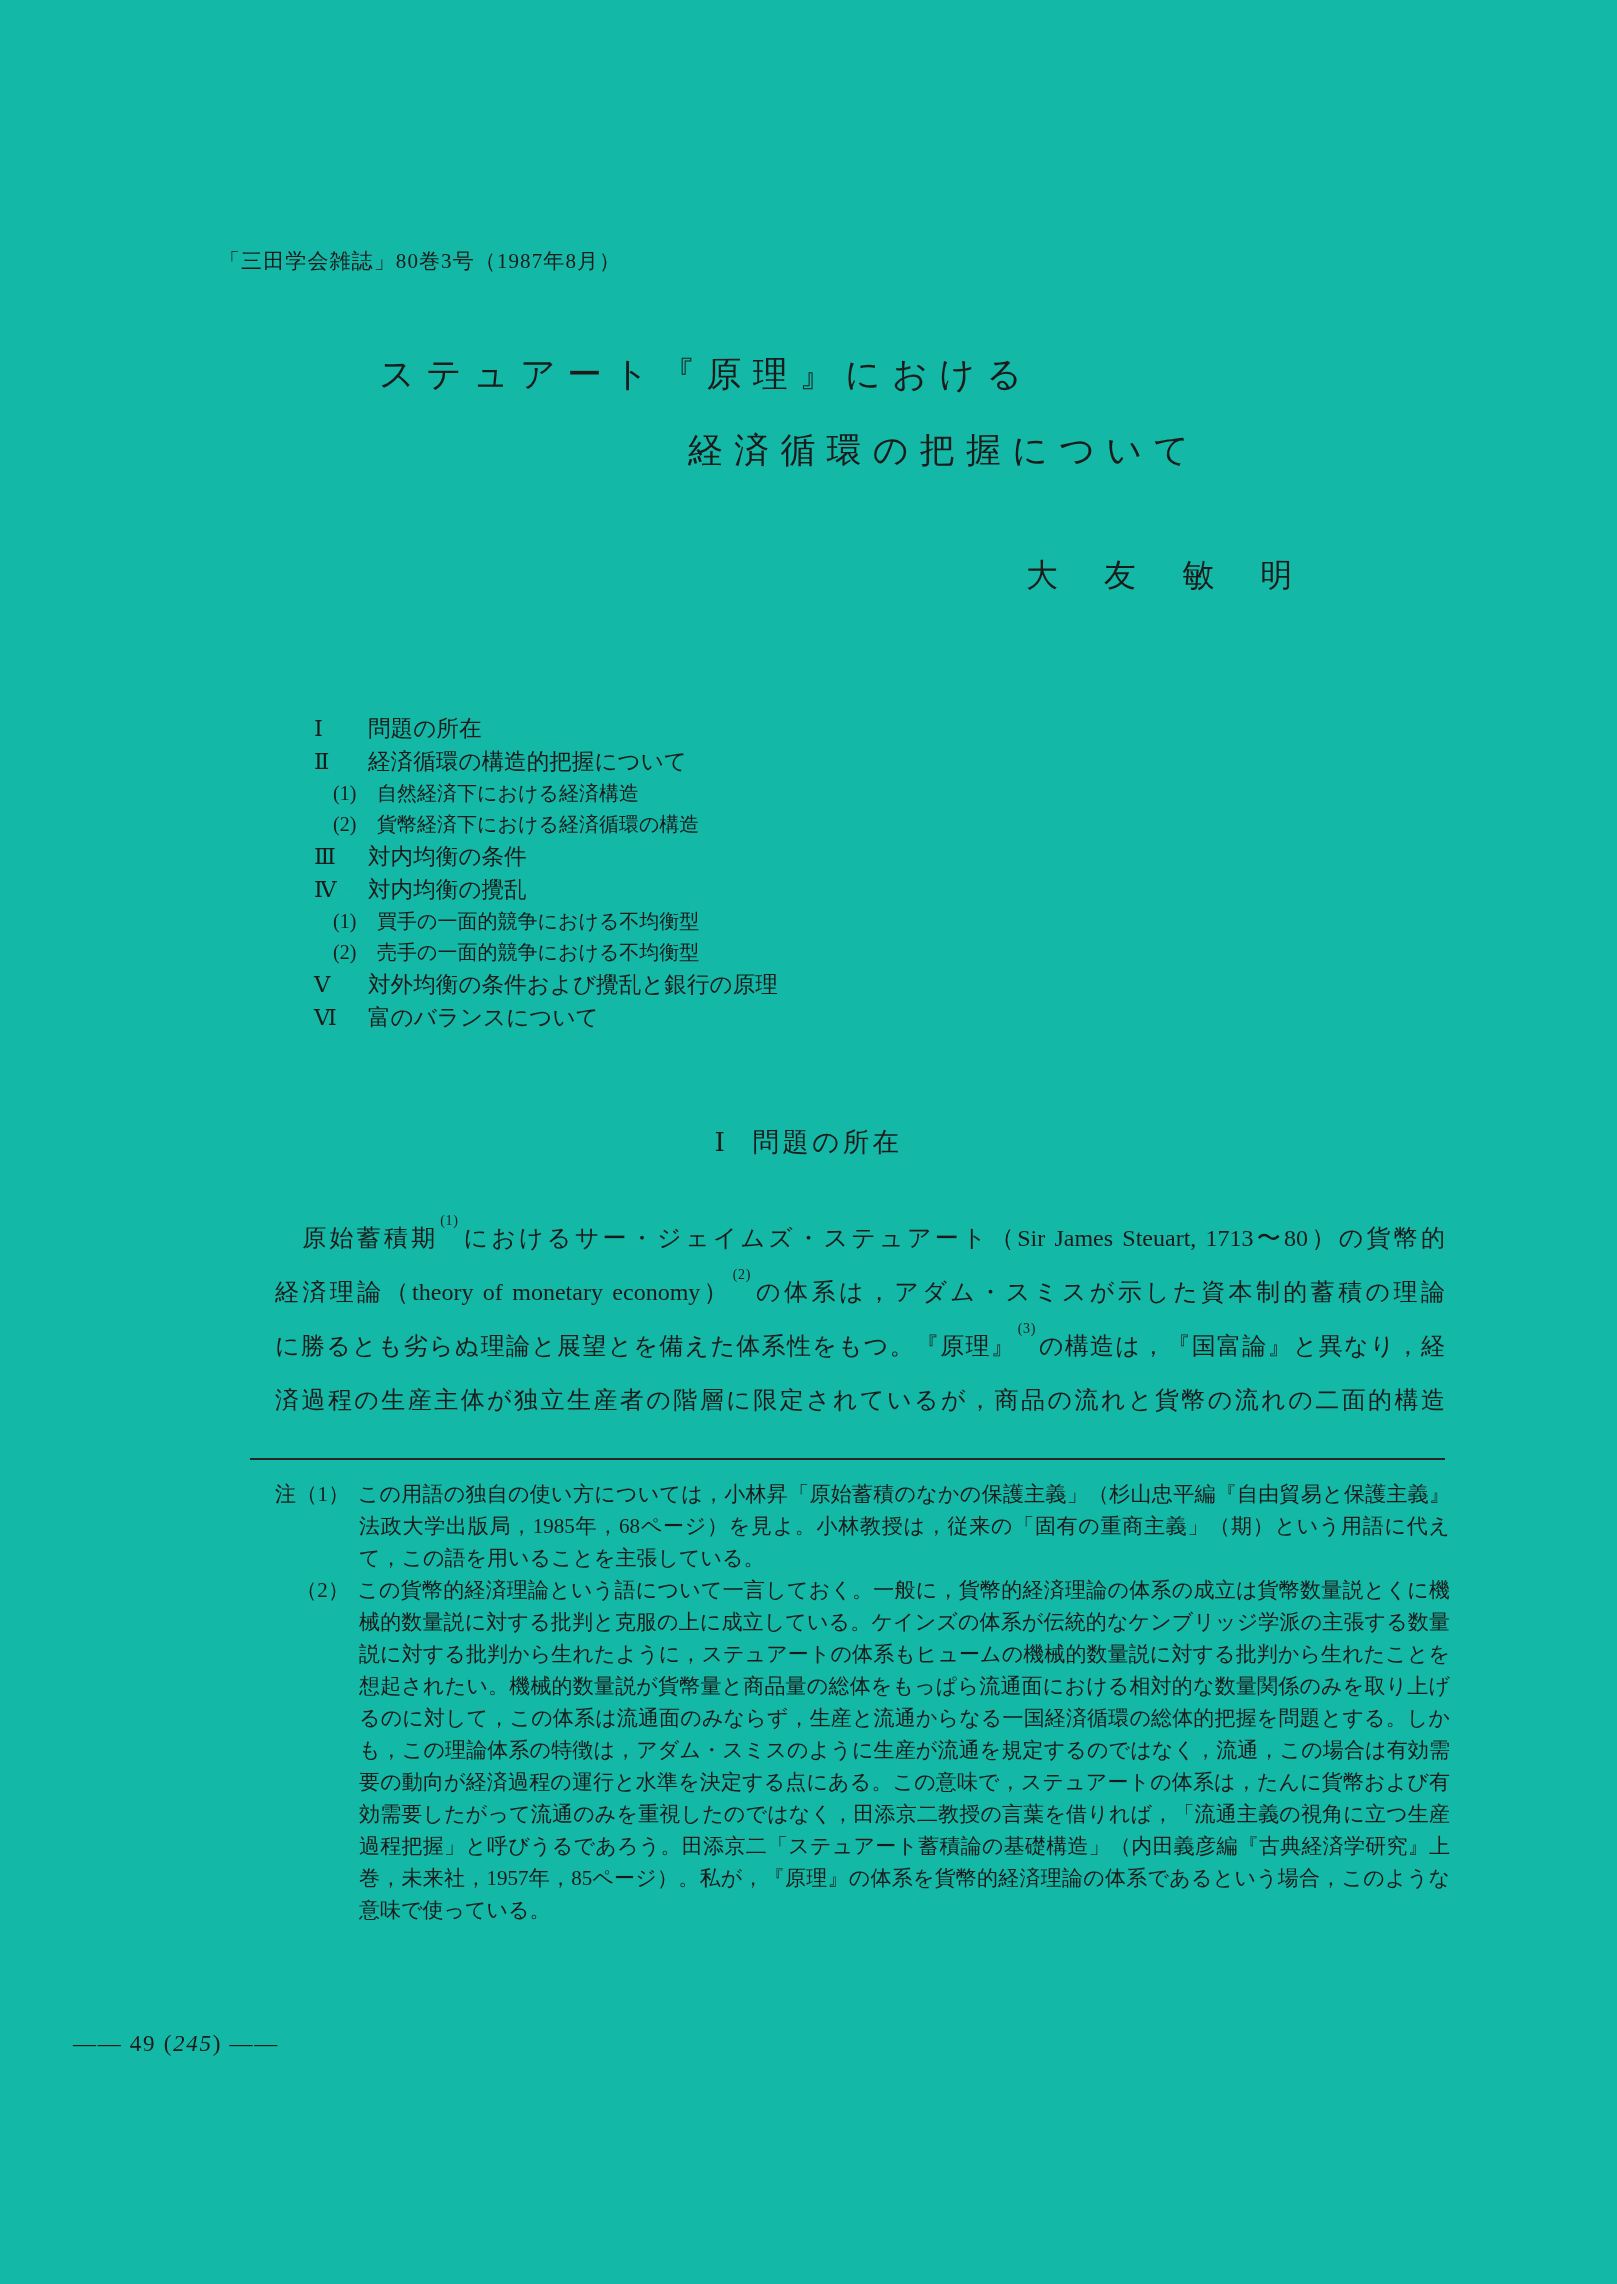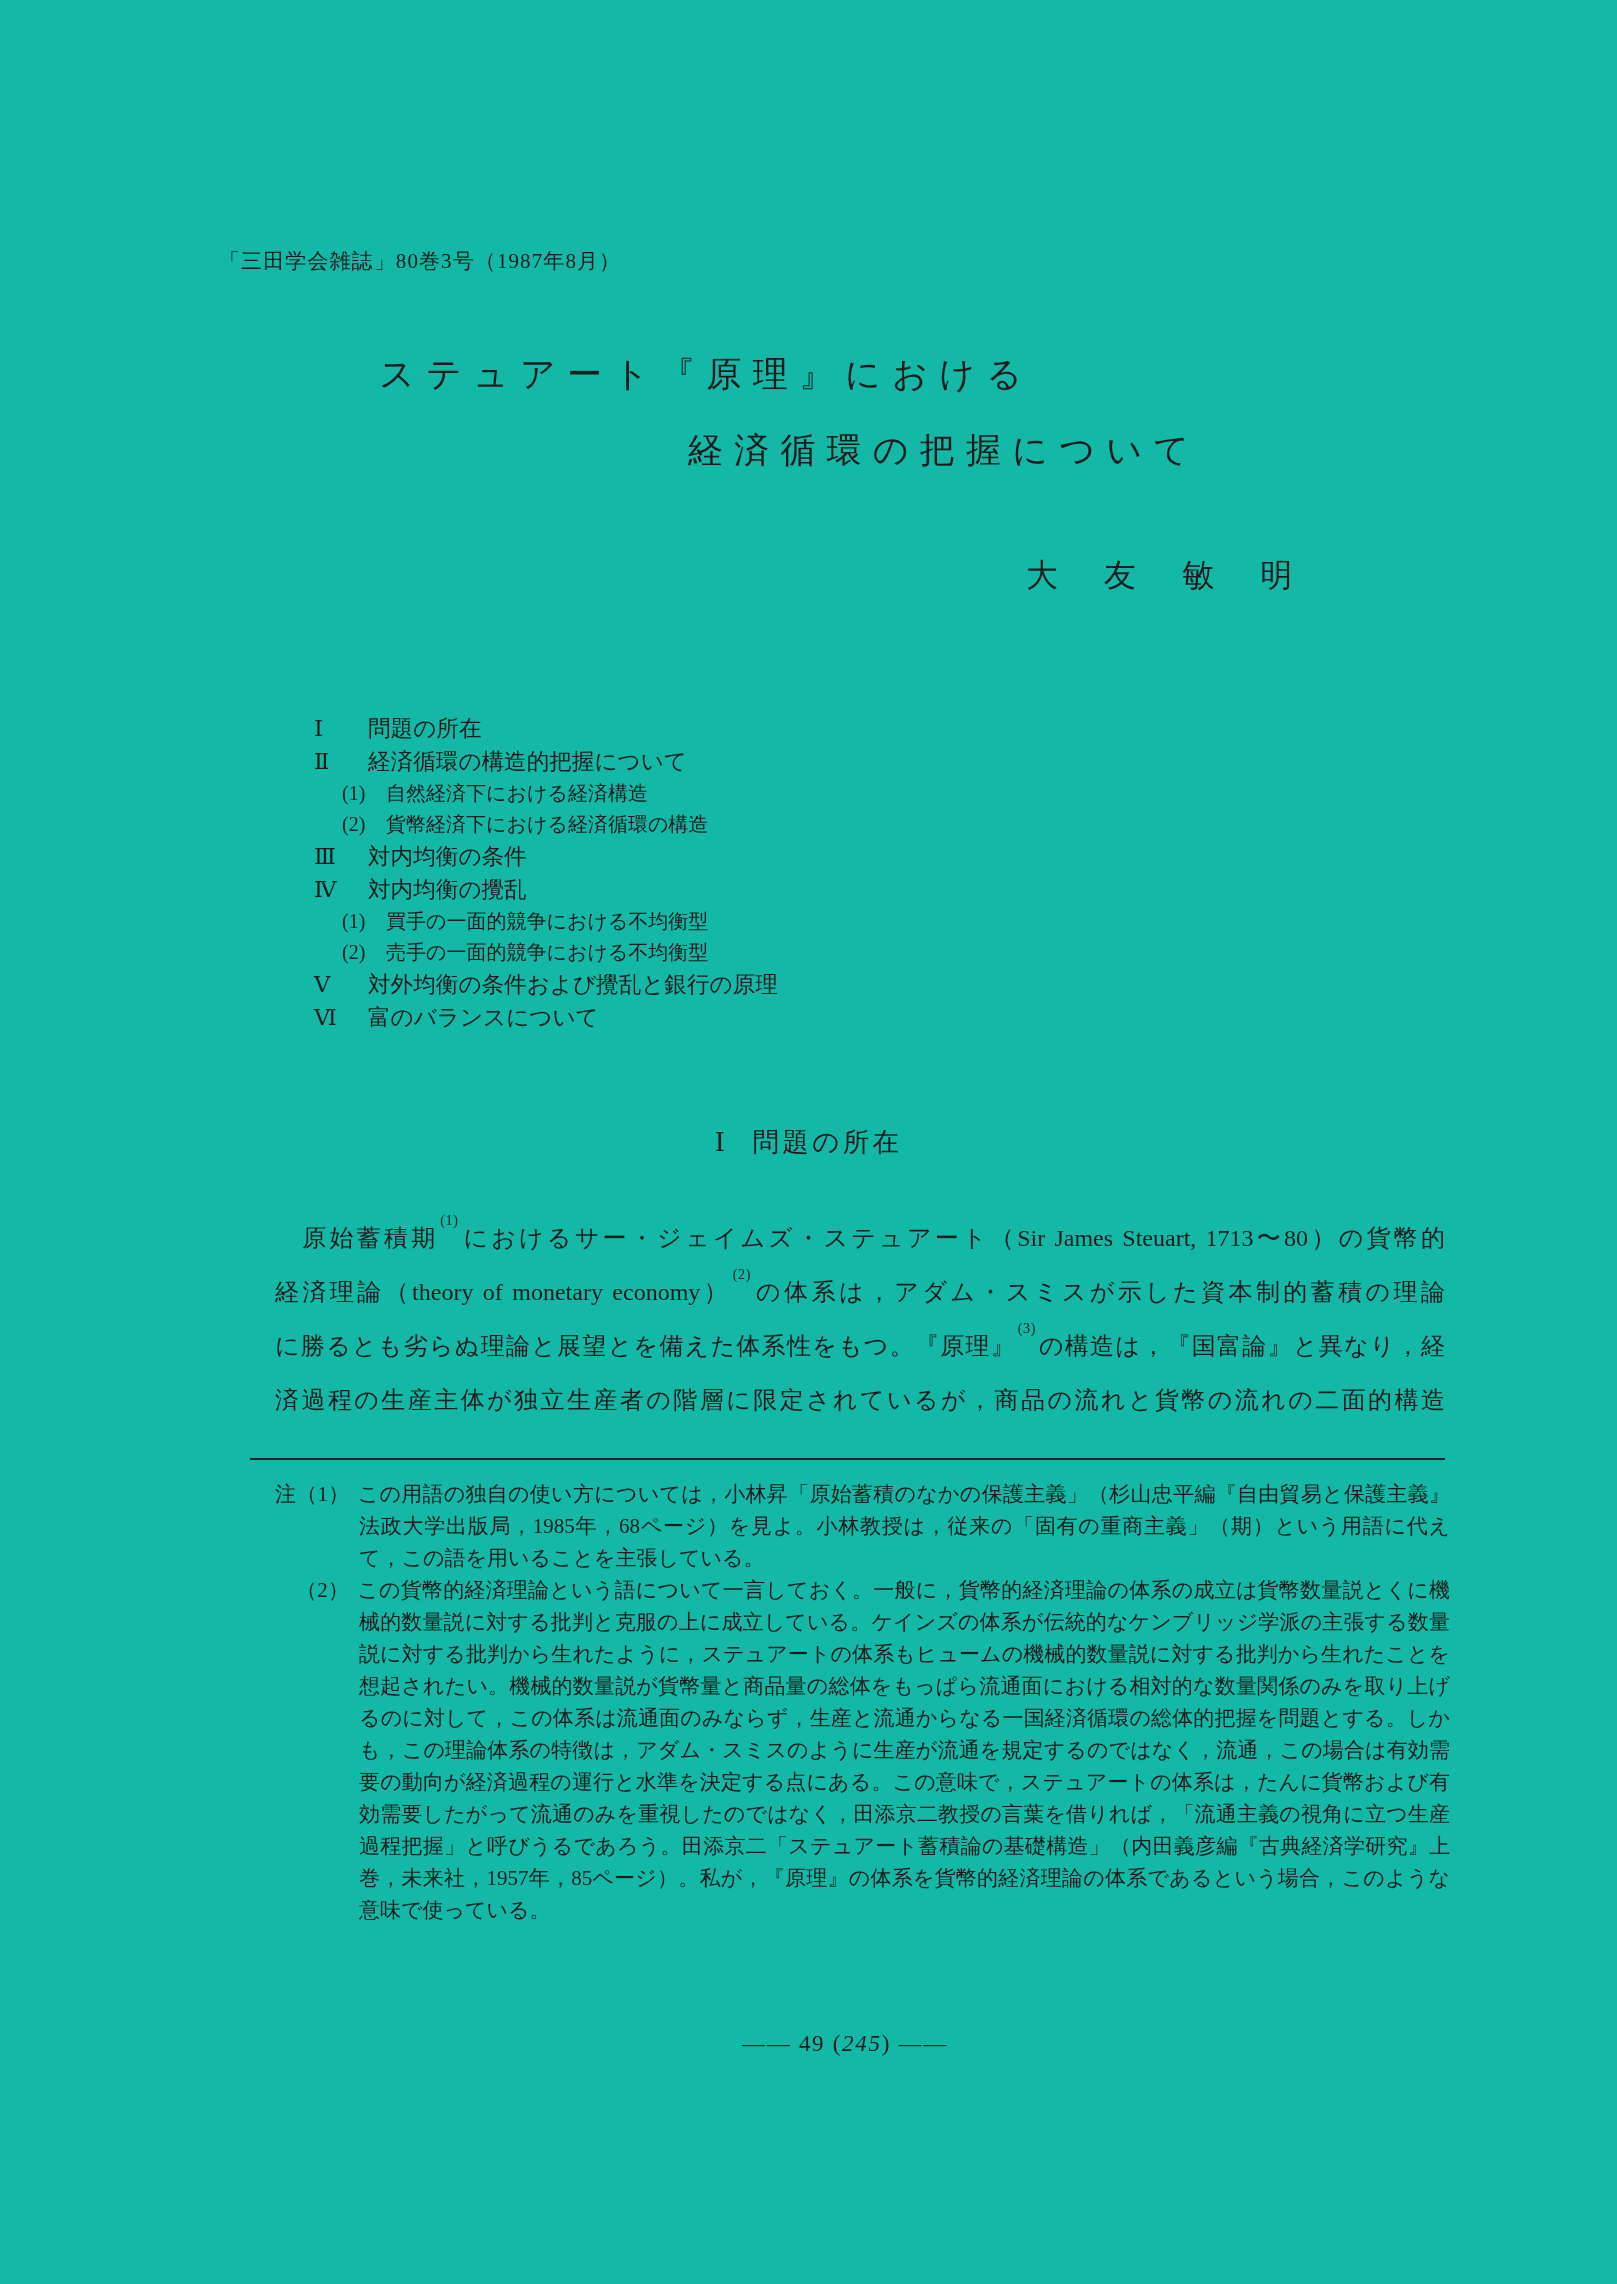--- a/index.html
+++ b/index.html
@@ -25,21 +25,21 @@
     position:absolute; top:427px; left:648px;
     font-size:35px; font-weight:normal; letter-spacing:0.32em; white-space:nowrap;margin-left:40px;
   }
   .author {
     position:absolute; top:554px; left:1026px;
     font-size:32px; letter-spacing:0.22em; white-space:nowrap;
   }
   .toc { position:absolute; top:712px; left:314px; }
   .toc-item { white-space:nowrap; }
   .toc-item.main { font-size:22.6px; line-height:33px; }
-  .toc-item.sub  { font-size:20px; line-height:31px; margin-left:28px; }
+  .toc-item.sub  { font-size:20px; line-height:31px; margin-left:19px; }
   .toc-num { display:inline-block; }
   .toc-item.main .toc-num { width:54px; }
   .toc-item.sub  .toc-num { width:44px; }
   .section-heading {
     position:absolute; top:1124px; left:0; width:100%;
     text-align:center; font-size:26.5px; letter-spacing:3.4px;
   }
   .section-num { margin-right:24px; }
   .body-text {
     position:absolute; top:1213px; left:258px; width:1187px;
@@ -64,21 +64,21 @@
   .footnote {
     font-size:21px; line-height:32px;
     text-align:justify;
     padding-left:84px;
   }
   .footnote.fn-first { text-indent:-84px; }
   .footnote.fn-cont  { text-indent:-63px; }
   .fn-label { margin-right:8px; }
   .footer {
     position:absolute; top:2031px; left:0; width:100%;
-    text-align:center; font-size:23px; letter-spacing:1.7px;
+    text-align:left; font-size:23px; letter-spacing:1.7px;
     padding-left:73px;
   }
   .italic { font-style:italic; }
 </style>
 </head>
 <body>
 
 <div class="page">
 
   <div class="journal-header">「三田学会雑誌」80巻3号（1987年8月）</div>

